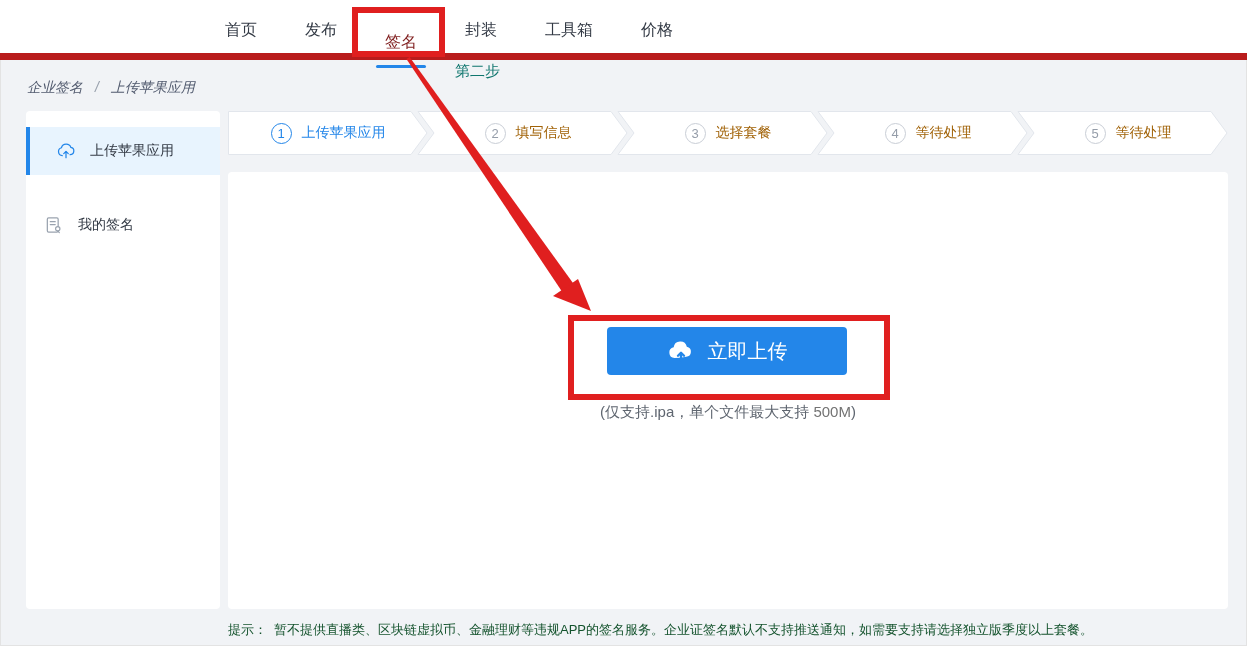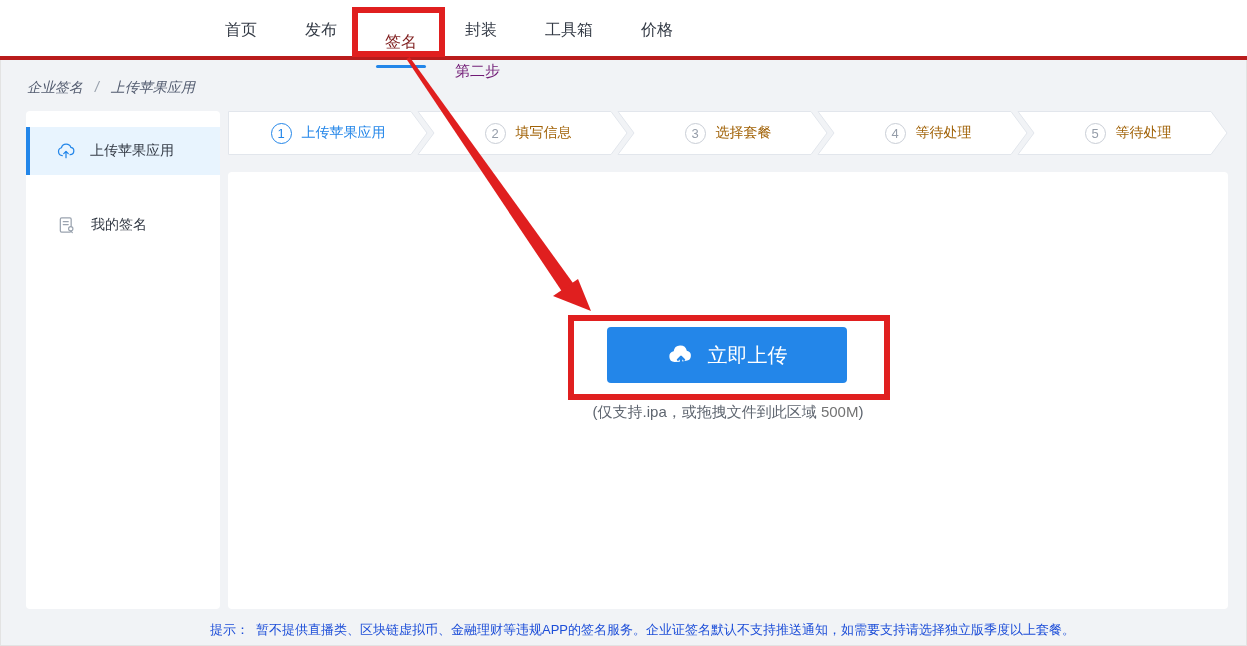--- a/index.html
+++ b/index.html
@@ -9,21 +9,21 @@
     background:#f1f3f6;
     font-family:"Liberation Sans","DejaVu Sans",sans-serif;
     color:#333a45;
     overflow:hidden;
     box-shadow:inset 0 0 0 1px #e3e3e3;
   }
 
   
   .header {
     position:absolute; left:0; top:0; width:100%; height:60px;
-    background:#fff; border-bottom:4px solid #b91c1c;
+    background:#fff; border-bottom:7px solid #b91c1c;
   }
   .nav {
     position:absolute; left:225px; top:0; height:60px;
     display:flex; align-items:center; gap:48px;
   }
   .nav-item {
     position:relative; font-size:16px; color:#333a45; cursor:pointer;
     white-space:nowrap;
   }
   .nav-item.active { color:#7f1d1d;margin-top:24px; }
@@ -35,42 +35,42 @@
   
   .red-box-nav {
     position:absolute; left:352px; top:7px; width:93px; height:50px;
     border:6px solid #e01f1f; pointer-events:none; z-index:30;
   }
   .red-box-btn {
     position:absolute; left:568px; top:315px; width:322px; height:85px;
     border:6px solid #e01f1f; pointer-events:none; z-index:30;
   }
   .step2-note {
-    position:absolute; left:455px; top:62px; font-size:15px; color:#701a75; z-index:30;
+    position:absolute; left:455px; top:62px; font-size:15px; color:#0f766e; z-index:30;
   }
   .arrow-overlay {
     position:absolute; left:0; top:0; width:1247px; height:646px;
     pointer-events:none; z-index:29;
   }
 
   
   .breadcrumb {
     position:absolute; left:27px; top:79px; font-size:14px; color:#515a6e;font-style:italic;
   }
   .breadcrumb .sep { color:#98a0ac; margin:0 8px; }
   .breadcrumb .parent { cursor:pointer; }
 
   
   .sidebar {
     position:absolute; left:26px; top:111px; width:194px; height:498px;
     background:#fff; border-radius:4px; padding-top:16px;
   }
   .side-item {
     height:48px; display:flex; align-items:center; gap:14px;
-    padding-left:31px; font-size:14px; color:#333a45; cursor:pointer;
+    padding-left:18px; font-size:14px; color:#333a45; cursor:pointer;
   }
   .side-item.active {
     background:#e8f4fe; border-left:4px solid #2386e9; padding-left:26px;
   }
   .side-item + .side-item { margin-top:26px; }
   .side-icon { width:20px; height:20px; flex:0 0 auto; display:block; }
 
   
   .steps {
     position:absolute; left:228px; top:111px; width:1000px; height:44px;
@@ -88,34 +88,34 @@
   .step-label { font-size:14px; color:#a16207; white-space:nowrap; }
   .step-cell.active .step-num { border-color:#2386e9; color:#2386e9; }
   .step-cell.active .step-label { color:#2386e9; }
 
   
   .panel {
     position:absolute; left:228px; top:172px; width:1000px; height:437px;
     background:#fff; border-radius:4px;
   }
   .upload-btn {
-    position:absolute; left:379px; top:155px; width:240px; height:56px;
+    position:absolute; left:379px; top:155px; width:240px; height:48px;
     background:#2386e9; border:none; border-radius:4px; cursor:pointer;
     display:flex; align-items:center; justify-content:center; gap:13px;
     color:#fff; font-size:20px; font-family:inherit;
   }
   .upload-hints {
     position:absolute; left:0; top:228px; width:100%;
     text-align:center; font-size:15px; line-height:24px; color:#5f6670;
   }
   .size-red { color:#737373; }
 
   
   .tip {
-    position:absolute; left:210px; top:621px; font-size:13px; color:#1d4ed8;
+    position:absolute; left:228px; top:621px; font-size:13px; color:#14532d;
     white-space:nowrap;
   }
   .tip .tip-label { margin-right:7px; }
 </style>
 </head>
 <body>
 
 <div class="header">
   <div class="nav">
     <div class="nav-item">首页</div>
@@ -191,21 +191,21 @@
 <div class="panel">
   <button class="upload-btn">
     <svg width="28" height="28" viewBox="0 0 26 26">
       <path d="M7 19.5a5 5 0 0 1-.8-9.9 6.2 6.2 0 0 1 12.2-.6 4.7 4.7 0 0 1-.6 9.3 q-5.4 1.2 -10.8 1.2z" fill="#fff"></path>
       <path d="M13 21.5v-6" stroke="#2386e9" stroke-width="2.2" stroke-linecap="round"></path>
       <path d="M10.2 17.4l2.8-2.8 2.8 2.8" fill="none" stroke="#2386e9" stroke-width="2.2" stroke-linecap="round" stroke-linejoin="round"></path>
     </svg>
     <span>立即上传</span>
   </button>
   <div class="upload-hints">
-    <div><span>(仅支持.ipa，或拖拽文件到此区域 </span><span class="size-red">500M</span><span>)</span></div>
+    <div><span>(仅支持.ipa，单个文件最大支持 </span><span class="size-red">500M</span><span>)</span></div>
   </div>
 </div>
 
 <div class="tip">
   <span class="tip-label">提示：</span><span>暂不提供直播类、区块链虚拟币、金融理财等违规APP的签名服务。企业证签名默认不支持推送通知，如需要支持请选择独立版季度以上套餐。</span>
 </div>
 
 <div class="red-box-nav"></div>
 
 <div class="step2-note">第二步</div>

